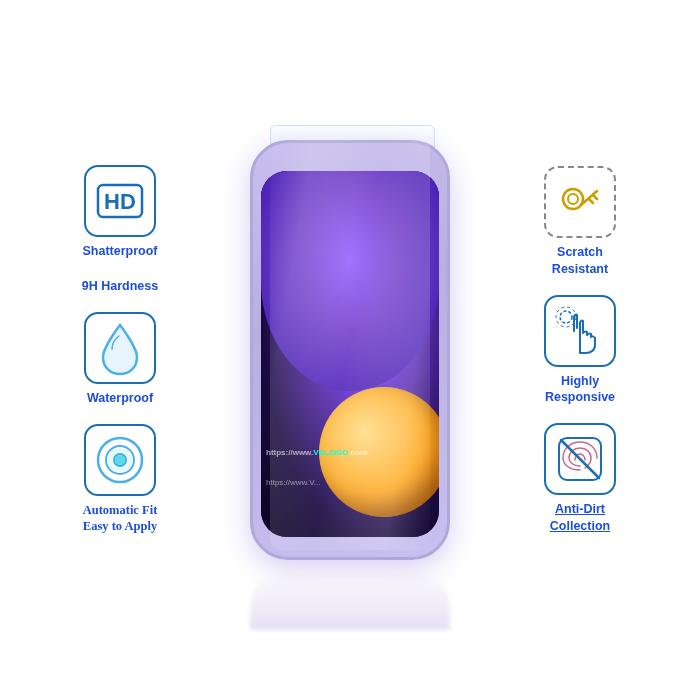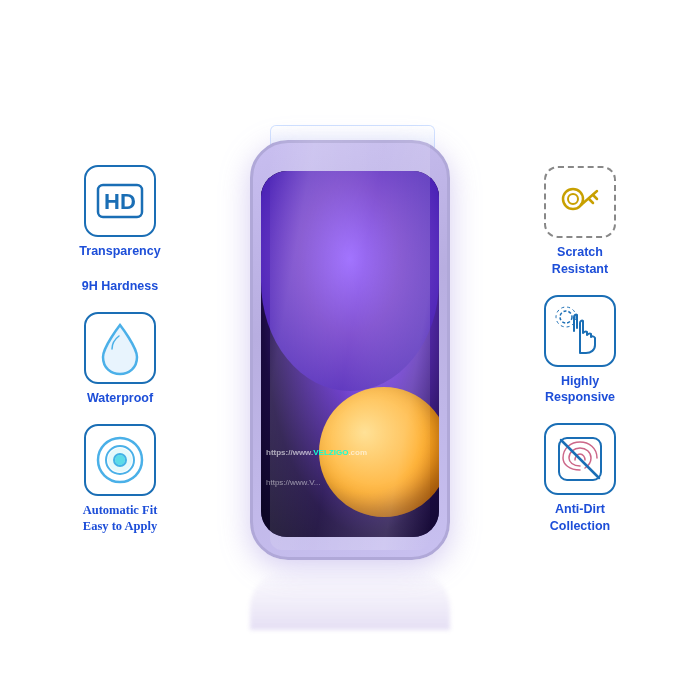--- a/index.html
+++ b/index.html
@@ -220,21 +220,21 @@
 
   <div class="left-col">
 
     <div class="feature-item">
       <div class="feature-icon-box">
         <svg width="48" height="36" viewBox="0 0 48 36">
           <rect x="2" y="2" width="44" height="32" rx="5" fill="none" stroke="#1a6eb5" stroke-width="2.5"></rect>
           <text x="24" y="26" text-anchor="middle" font-size="22" font-weight="900" fill="#1a6eb5" font-family="Arial">HD</text>
         </svg>
       </div>
-      <span class="feature-label">Transparency</span>
+      <span class="feature-label">Shatterproof</span>
     </div>
 
     <div class="feature-item">
       <span class="feature-label">9H Hardness</span>
     </div>
 
     <div class="feature-item">
       <div class="feature-icon-box">
         <svg width="50" height="58" viewBox="0 0 50 58">
 
@@ -332,19 +332,19 @@
 
           <rect x="8" y="8" width="42" height="42" rx="8" fill="none" stroke="#1a6eb5" stroke-width="2"></rect>
 
           <path d="M29 36 C22 36 18 32 18 28 C18 22 23 18 29 18 C35 18 40 22 40 28 C40 32 37 36 34 38" fill="none" stroke="#cc6688" stroke-width="1.5" stroke-linecap="round"></path>
           <path d="M29 40 C18 40 12 34 12 28 C12 18 20 12 29 12 C38 12 46 18 46 28" fill="none" stroke="#cc6688" stroke-width="1.5" stroke-linecap="round"></path>
           <path d="M24 30 C24 27 26 24 29 24 C32 24 34 27 34 30" fill="none" stroke="#cc6688" stroke-width="1.5" stroke-linecap="round"></path>
 
           <line x1="10" y1="10" x2="48" y2="48" stroke="#1a6eb5" stroke-width="2.5" stroke-linecap="round"></line>
         </svg>
       </div>
-      <span class="feature-label" style="white-space:pre-line;">Anti-Dirt
+      <span class="feature-label" style="white-space:pre-line;text-decoration:underline;">Anti-Dirt
 Collection</span>
     </div>
 
   </div>
 
 </div>
 
 </body></html>

